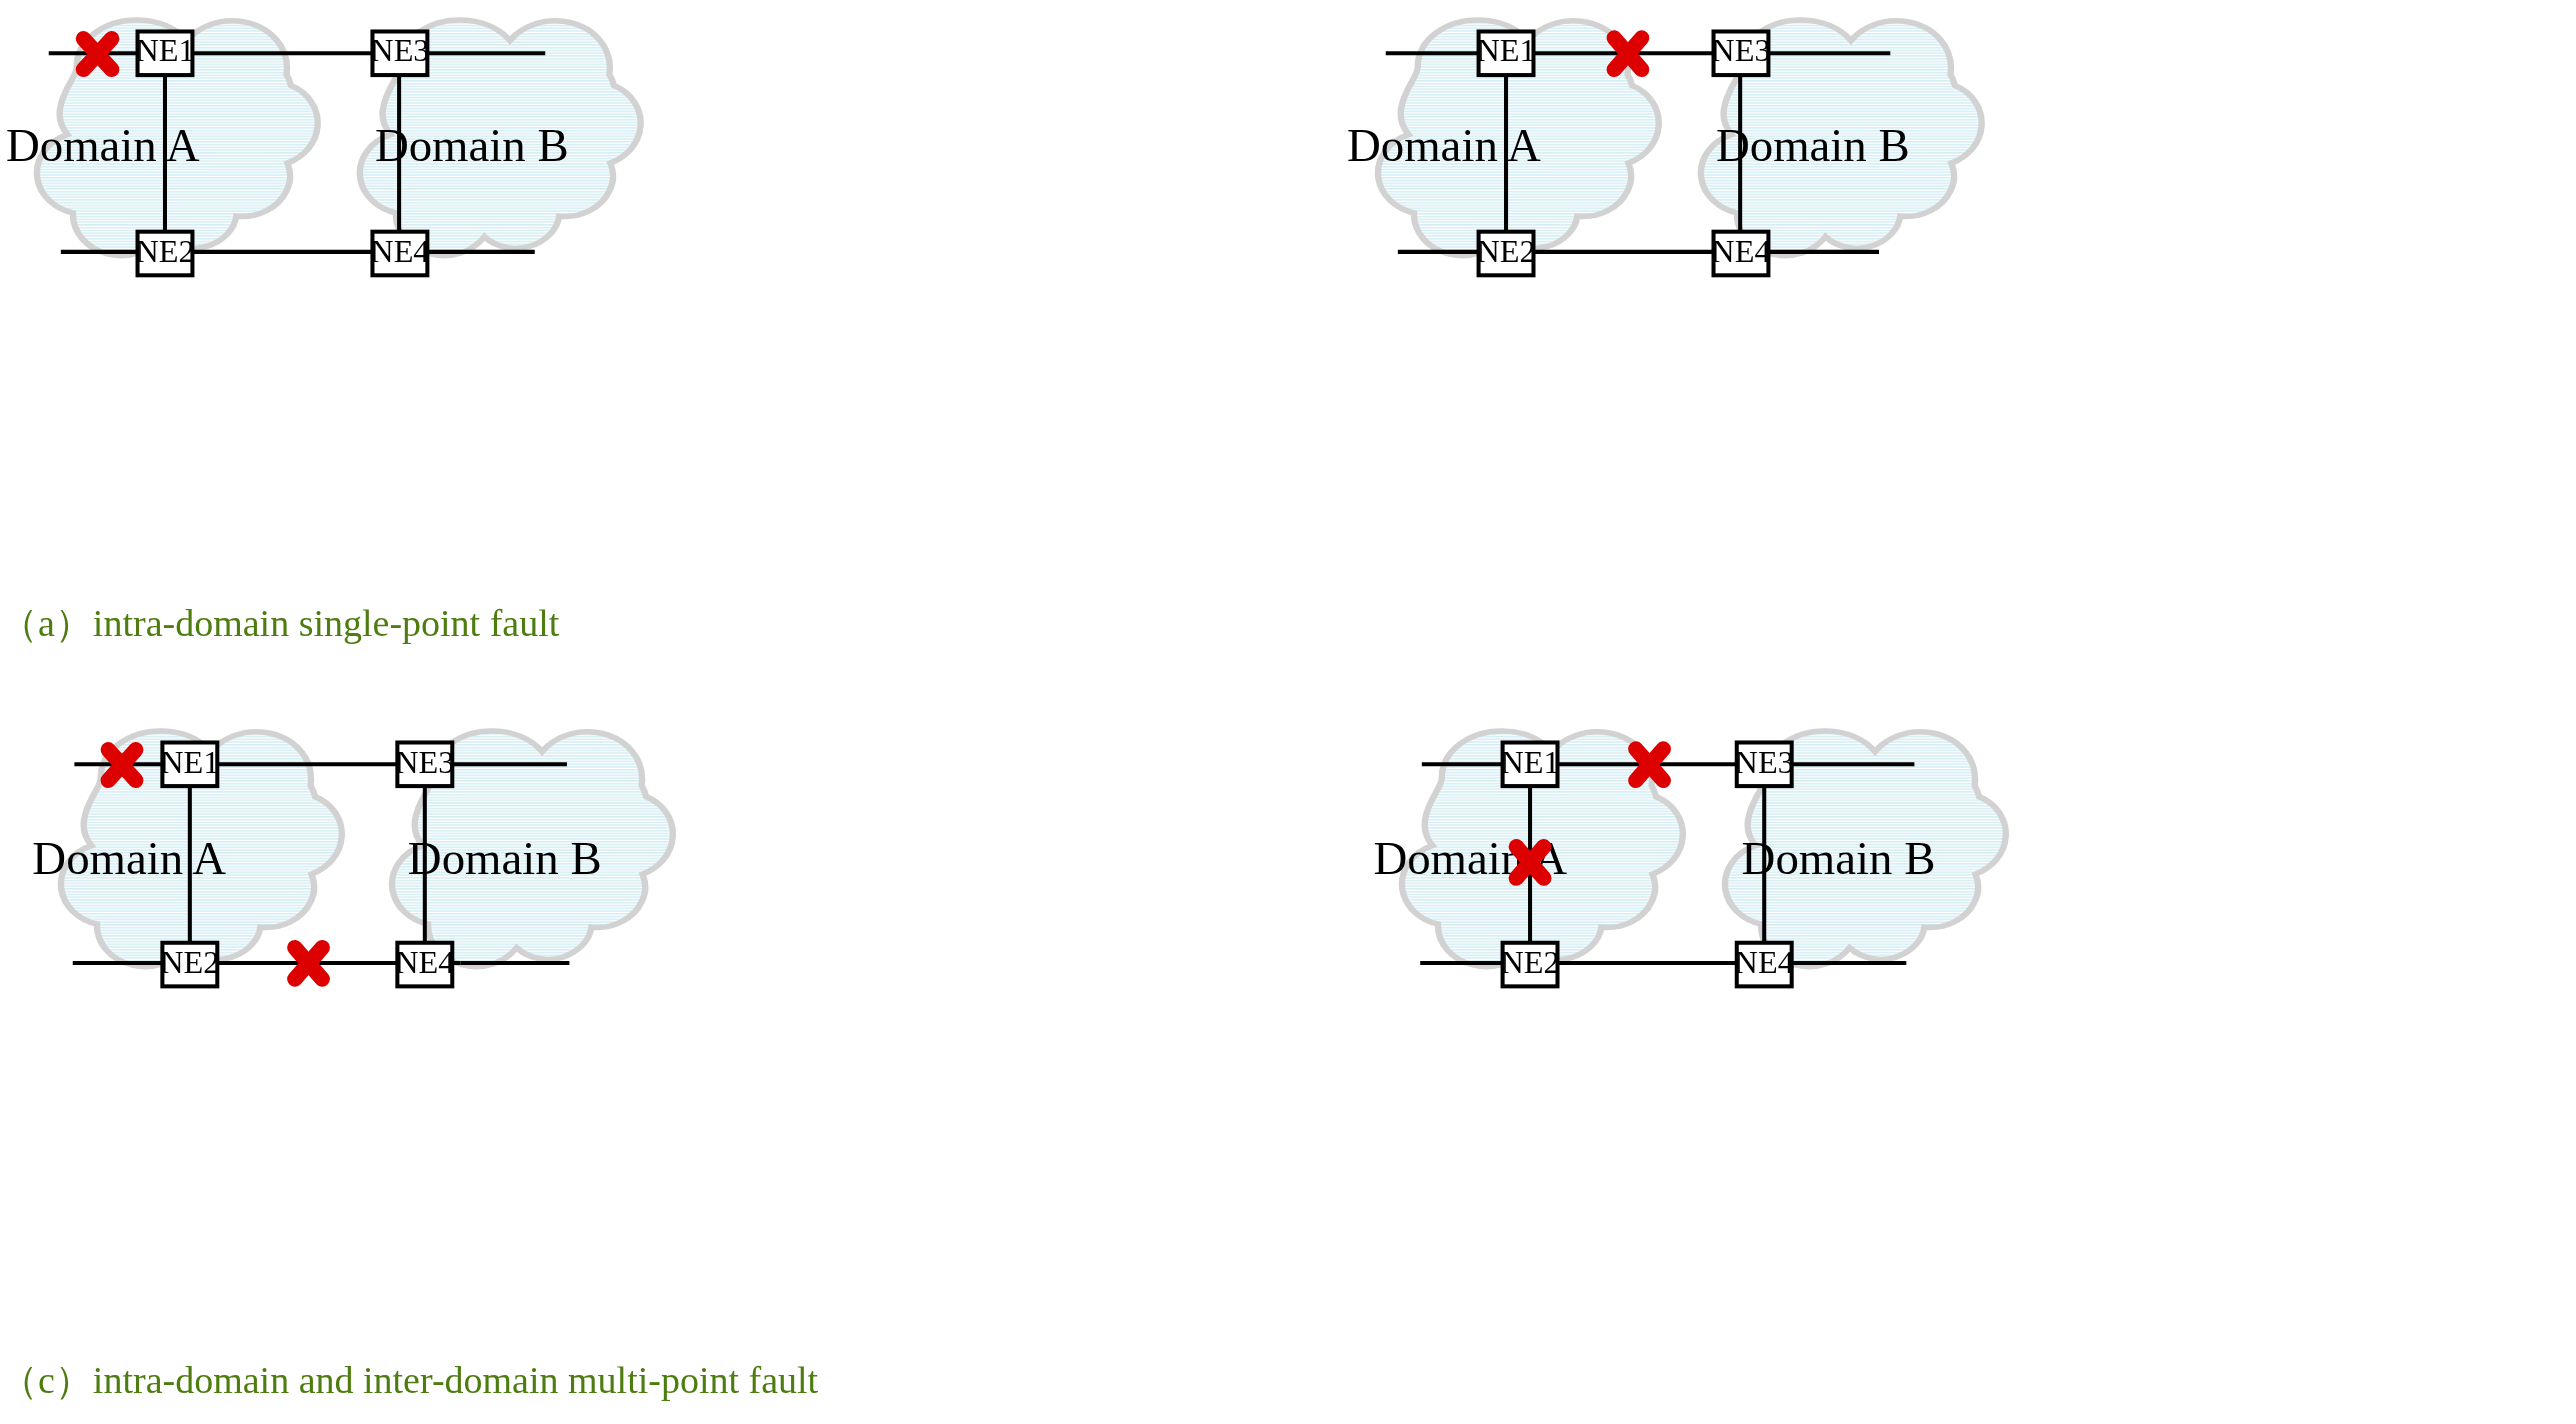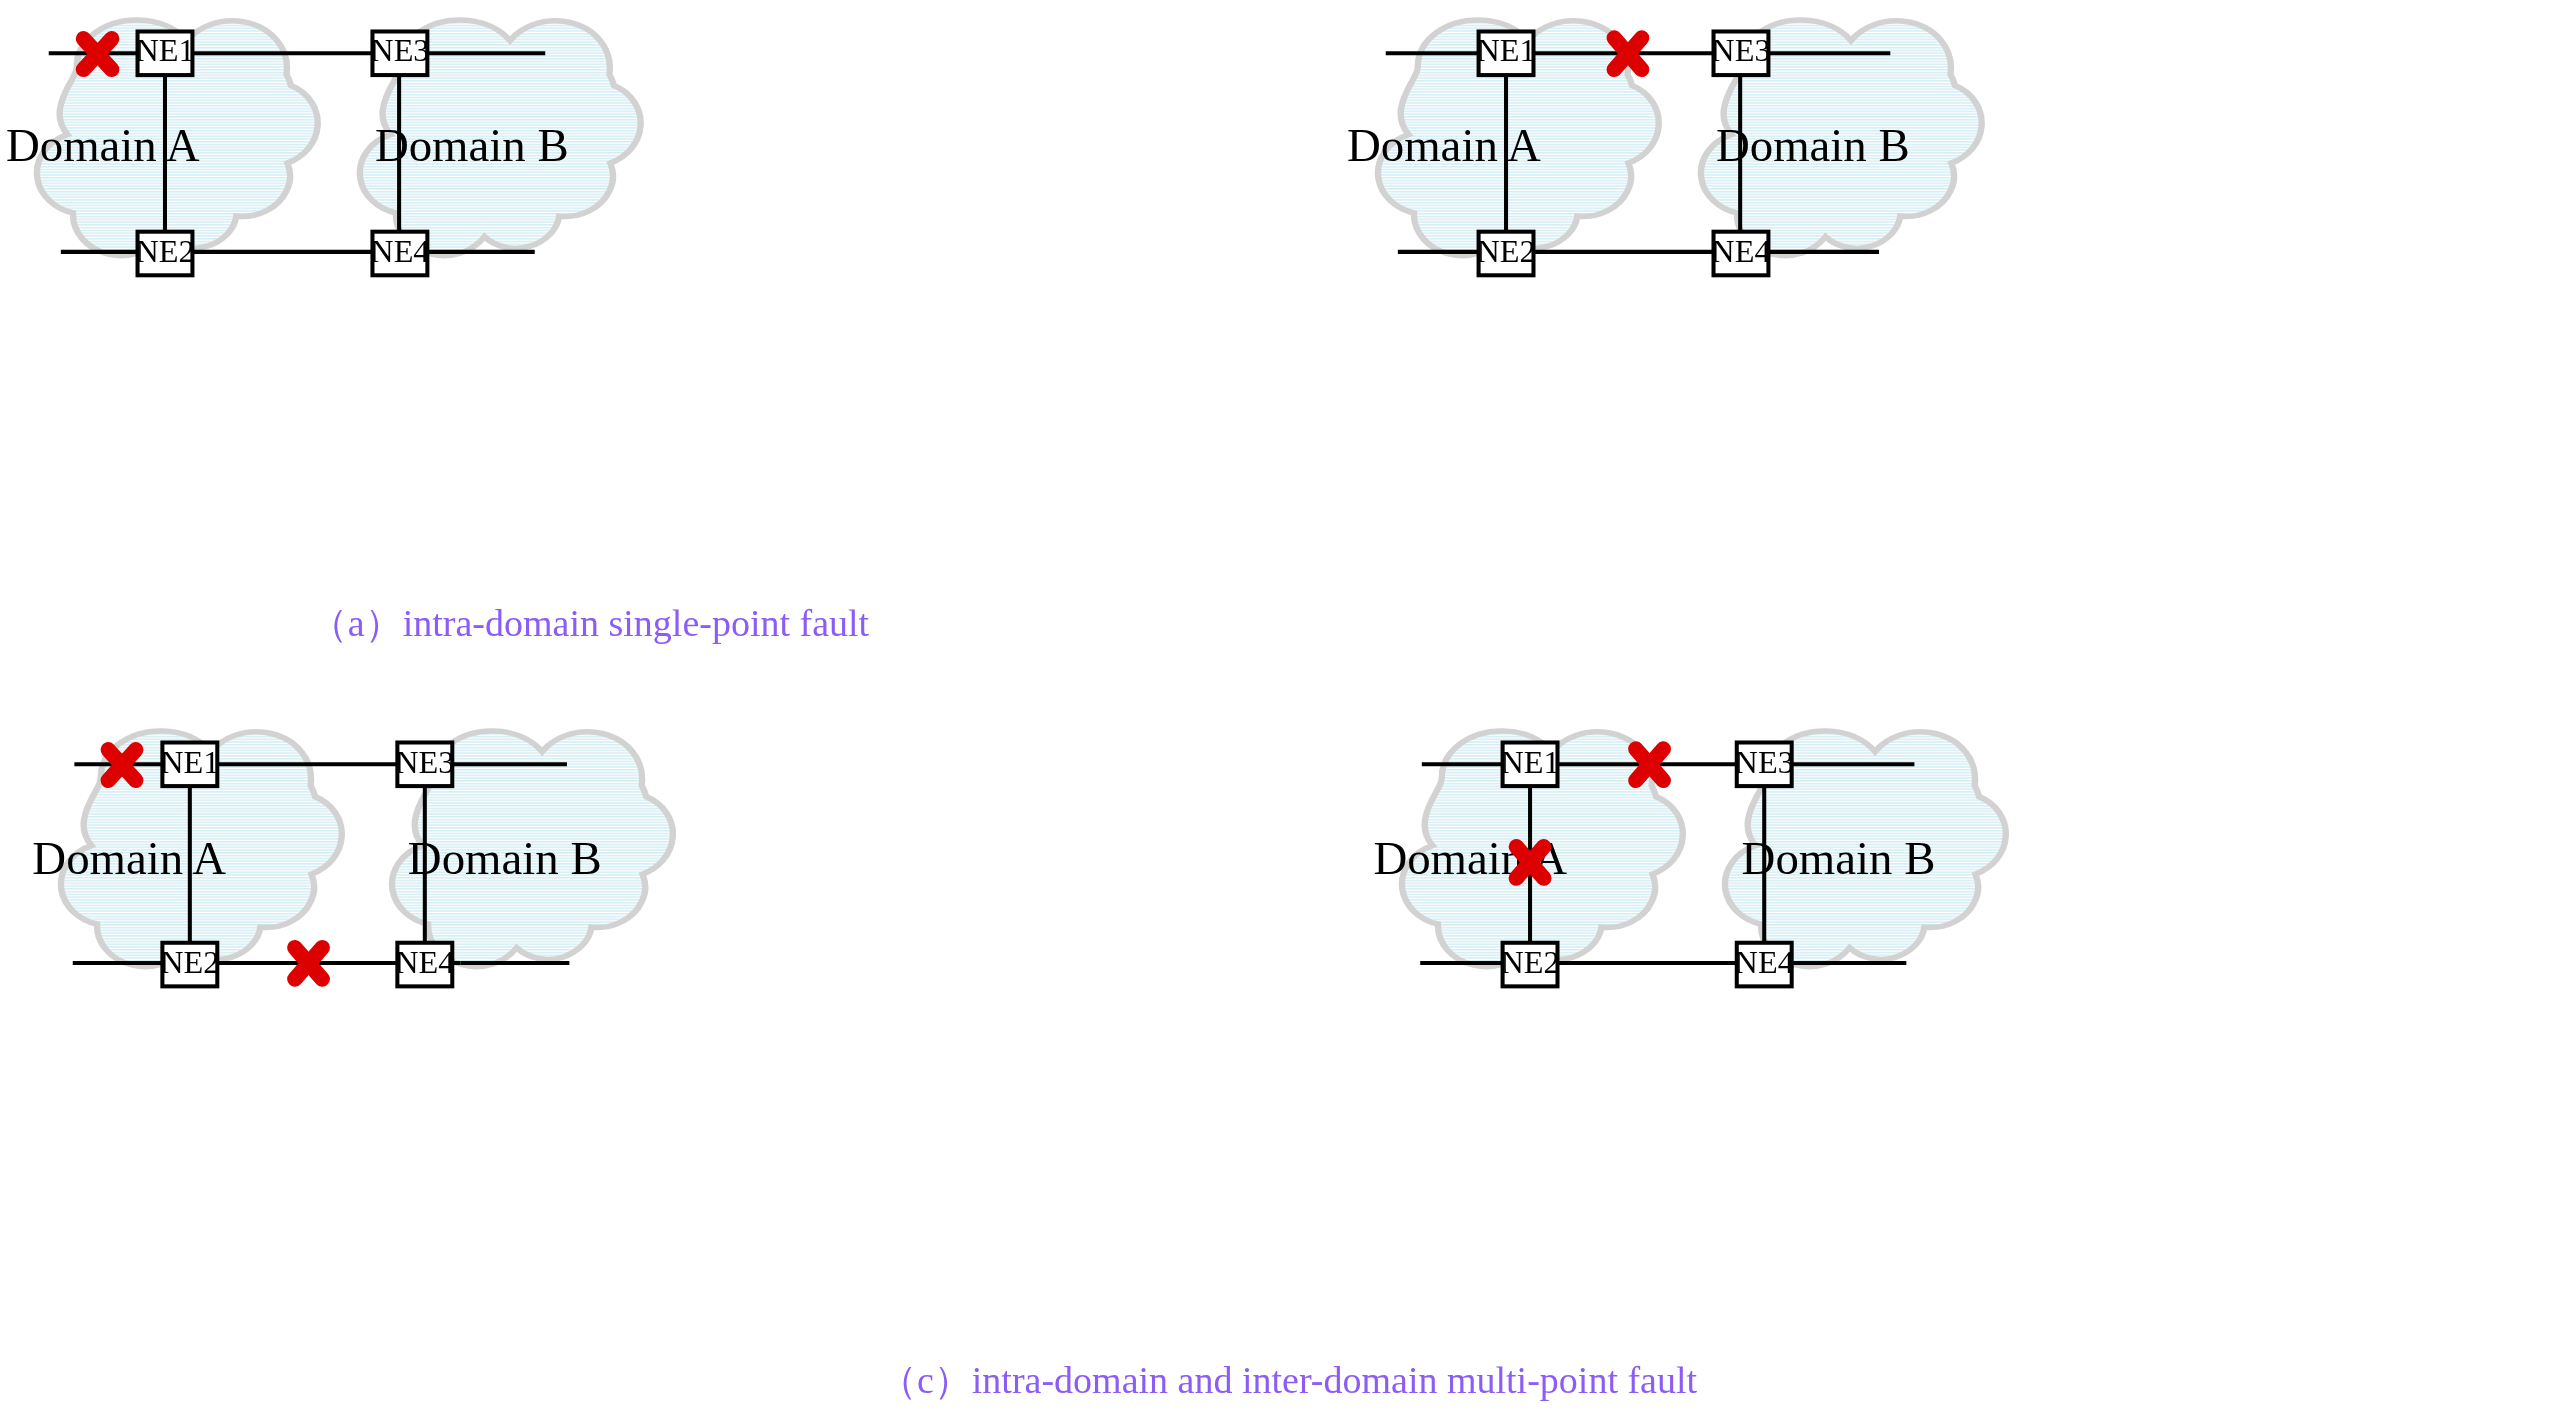--- a/index.html
+++ b/index.html
@@ -3,21 +3,21 @@
 <meta charset="utf-8">
 <style>
   html,body{margin:0;padding:0;background:#ffffff;}
   body{
     width:2576px;height:1424px;position:relative;overflow:hidden;
     font-family:"Liberation Serif","DejaVu Serif",serif;
   }
   .panel{position:absolute;}
   .stage{position:absolute;left:0;top:0;width:100%;height:100%;}
   .caption{
-    position:absolute;text-align:center;color:#8b5cf6;
+    position:absolute;text-align:left;color:#4d7c0f;
     font-family:"Liberation Serif","DejaVu Serif",serif;
     font-size:38px;letter-spacing:0px;white-space:nowrap;
   }
   svg{display:block;overflow:visible;}
   .ne-label{
     font-family:"Liberation Serif","DejaVu Serif",serif;
     font-size:40px;fill:#000;dominant-baseline:middle;text-anchor:middle;
   }
   .domain-label{
     font-family:"Liberation Serif","DejaVu Serif",serif;

